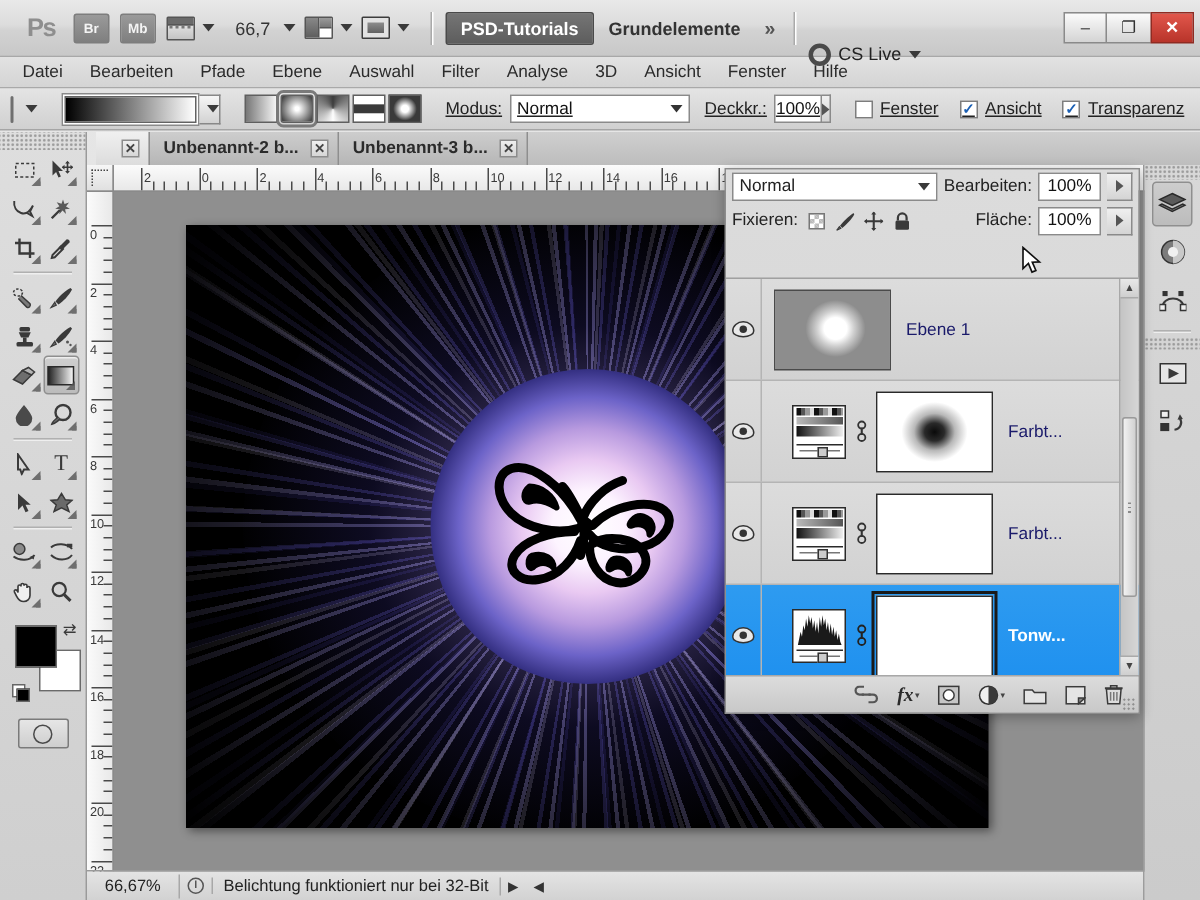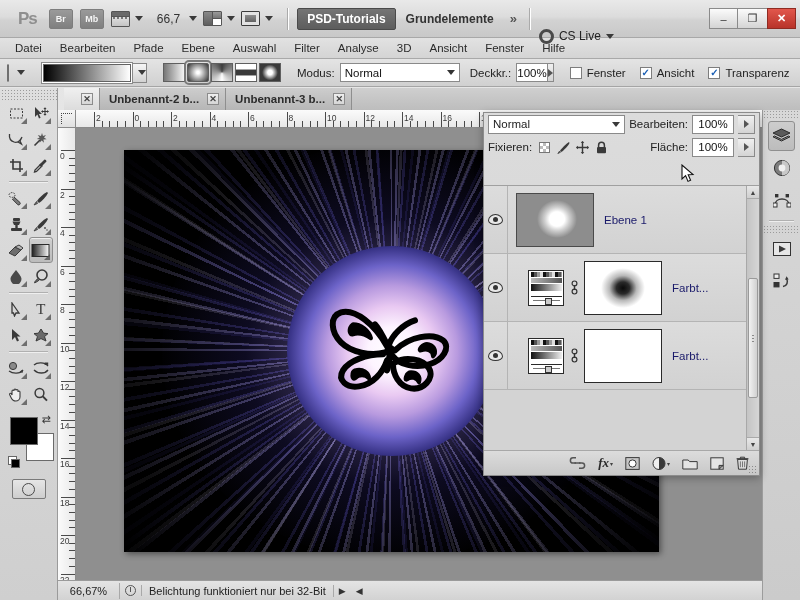--- a/index.html
+++ b/index.html
@@ -85,20 +85,21 @@
     height: 21px; display: flex; align-items: center; padding-left: 6px;
     background: linear-gradient(#e2e2e2,#d4d4d4); border-bottom: 1px solid #a9a9a9;
   }
   .menubar span { font-size: 11.5px; padding: 2px 9px; color: #2b2b2b; cursor: pointer; }
 
   
   .optionsbar {
     height: 28px; display: flex; align-items: center;
     background: linear-gradient(#e4e4e4,#d0d0d0); border-bottom: 1px solid #a5a5a5;
     padding-left: 2px;
+    text-decoration: underline;
   }
   .grip { width: 7px; height: 22px;
     background-image: radial-gradient(#999 0.7px, transparent 0.8px);
     background-size: 3px 3px; opacity:.7; margin-right: 5px;}
   .osep { width: 1px; height: 22px; background: #b0b0b0; box-shadow: 1px 0 0 #f2f2f2; margin: 0 8px; }
   .tool-preview {
     width: 22px; height: 18px; border: 1px solid #6f6f6f; border-radius: 2px;
     background: linear-gradient(to right,#7d7d7d 0 45%, #f2f2f2 55% 100%);
   }
   .grad-box {
@@ -1013,20 +1014,45 @@
                 <path d="M4.5 1 a2.4 2.4 0 0 1 0 4.8 a2.4 2.4 0 0 1 0-4.8z" fill="none" stroke="#333" stroke-width="1.2"></path>
                 <path d="M4.5 9.2 a2.4 2.4 0 0 1 0 4.8 a2.4 2.4 0 0 1 0-4.8z" fill="none" stroke="#333" stroke-width="1.2"></path>
                 <path d="M4.5 5 v5" stroke="#333" stroke-width="1.4"></path>
               </svg>
           </div>
           <div class="mask-thumb" style="background:#fff"></div>
           <div class="layer-name">Farbt...</div>
         </div>
       </div>
 
+      <div class="layer-row selected">
+        <div class="eye-cell">
+            <div class="eye">
+              <i></i>
+            </div>
+          </div>
+        <div class="layer-thumbs">
+          <div class="thumb-adj">
+            <svg class="hist-svg" viewBox="0 0 34 20" preserveAspectRatio="none">
+              <rect width="34" height="20" fill="#fff"></rect>
+              <path d="M1 20 L2 16 L3 12 L4 15 L5 8 L6 11 L7 4 L8 9 L9 2 L10 7 L11 3 L12 10 L13 5 L14 12 L15 6 L16 13 L17 3 L18 9 L19 2 L20 8 L21 4 L22 11 L23 6 L24 13 L25 7 L26 14 L27 9 L28 15 L29 11 L30 17 L31 13 L32 18 L33 20 Z" fill="#1a1a1a"></path>
+            </svg>
+            <div class="adj-slider" style="height:6px"></div>
+          </div>
+          <div class="link-ico">
+            <svg width="9" height="15" viewBox="0 0 9 15">
+                <path d="M4.5 1 a2.4 2.4 0 0 1 0 4.8 a2.4 2.4 0 0 1 0-4.8z" fill="none" stroke="#222" stroke-width="1.2"></path>
+                <path d="M4.5 9.2 a2.4 2.4 0 0 1 0 4.8 a2.4 2.4 0 0 1 0-4.8z" fill="none" stroke="#222" stroke-width="1.2"></path>
+                <path d="M4.5 5 v5" stroke="#222" stroke-width="1.4"></path>
+              </svg>
+          </div>
+          <div class="mask-thumb sel-border" style="background:#fff"></div>
+          <div class="layer-name">Tonw...</div>
+        </div>
+      </div>
 
       <div class="panel-scroll">
         <div class="ps-up">▲</div>
         <div class="ps-thumb"></div>
         <div class="ps-dn">▼</div>
       </div>
     </div>
 
     <div class="panel-footer">
       <div class="pf-btn">

